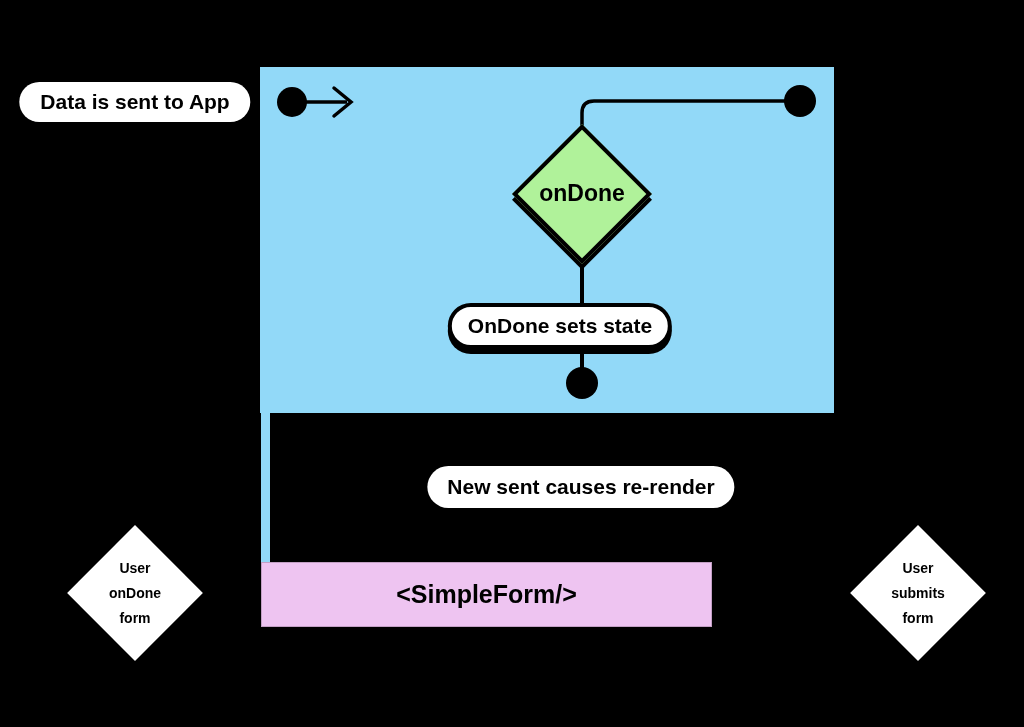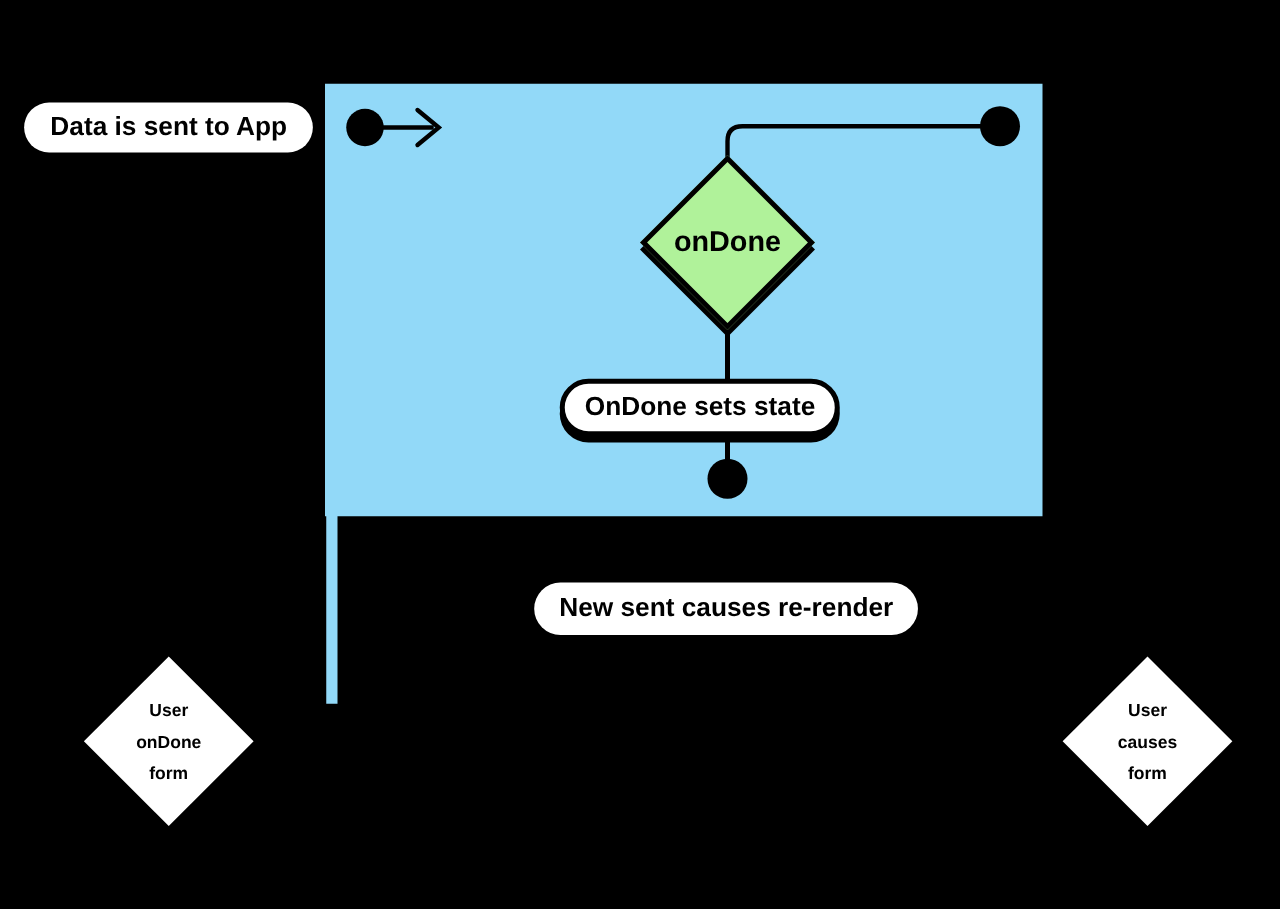--- a/index.html
+++ b/index.html
@@ -153,20 +153,23 @@
 </style>
 </head>
 <body>
 
 <div id="canvas">
 
   <div class="app-box"></div>
 
   <div class="rerender-strip"></div>
 
+  <div class="form-box">
+    <span>&lt;SimpleForm/&gt;</span>
+  </div>
 
   <svg class="connectors" width="1024" height="727" viewBox="0 0 1024 727">
     <path d="M 305 102 H 347" stroke-width="3.5"></path>
     <path d="M 334 88 L 351 102 L 334 116" stroke-width="3.5" stroke-linecap="round"></path>
     <path d="M 800 101 H 594 Q 582 101 582 113 V 128" stroke-width="3.5"></path>
     <path d="M 582 260 V 306" stroke-width="4"></path>
     <path d="M 582 348 V 372" stroke-width="4"></path>
   </svg>
 
   <div class="dot start"></div>
@@ -197,18 +200,18 @@
       <span>User</span>
       <span>onDone</span>
       <span>form</span>
     </div>
   </div>
 
   <div class="diamond-wrap event-diamond event-right">
     <div class="diamond-shape"></div>
     <div class="diamond-text">
       <span>User</span>
-      <span>causes</span>
+      <span>submits</span>
       <span>form</span>
     </div>
   </div>
 
 </div>
 
 </body></html>

